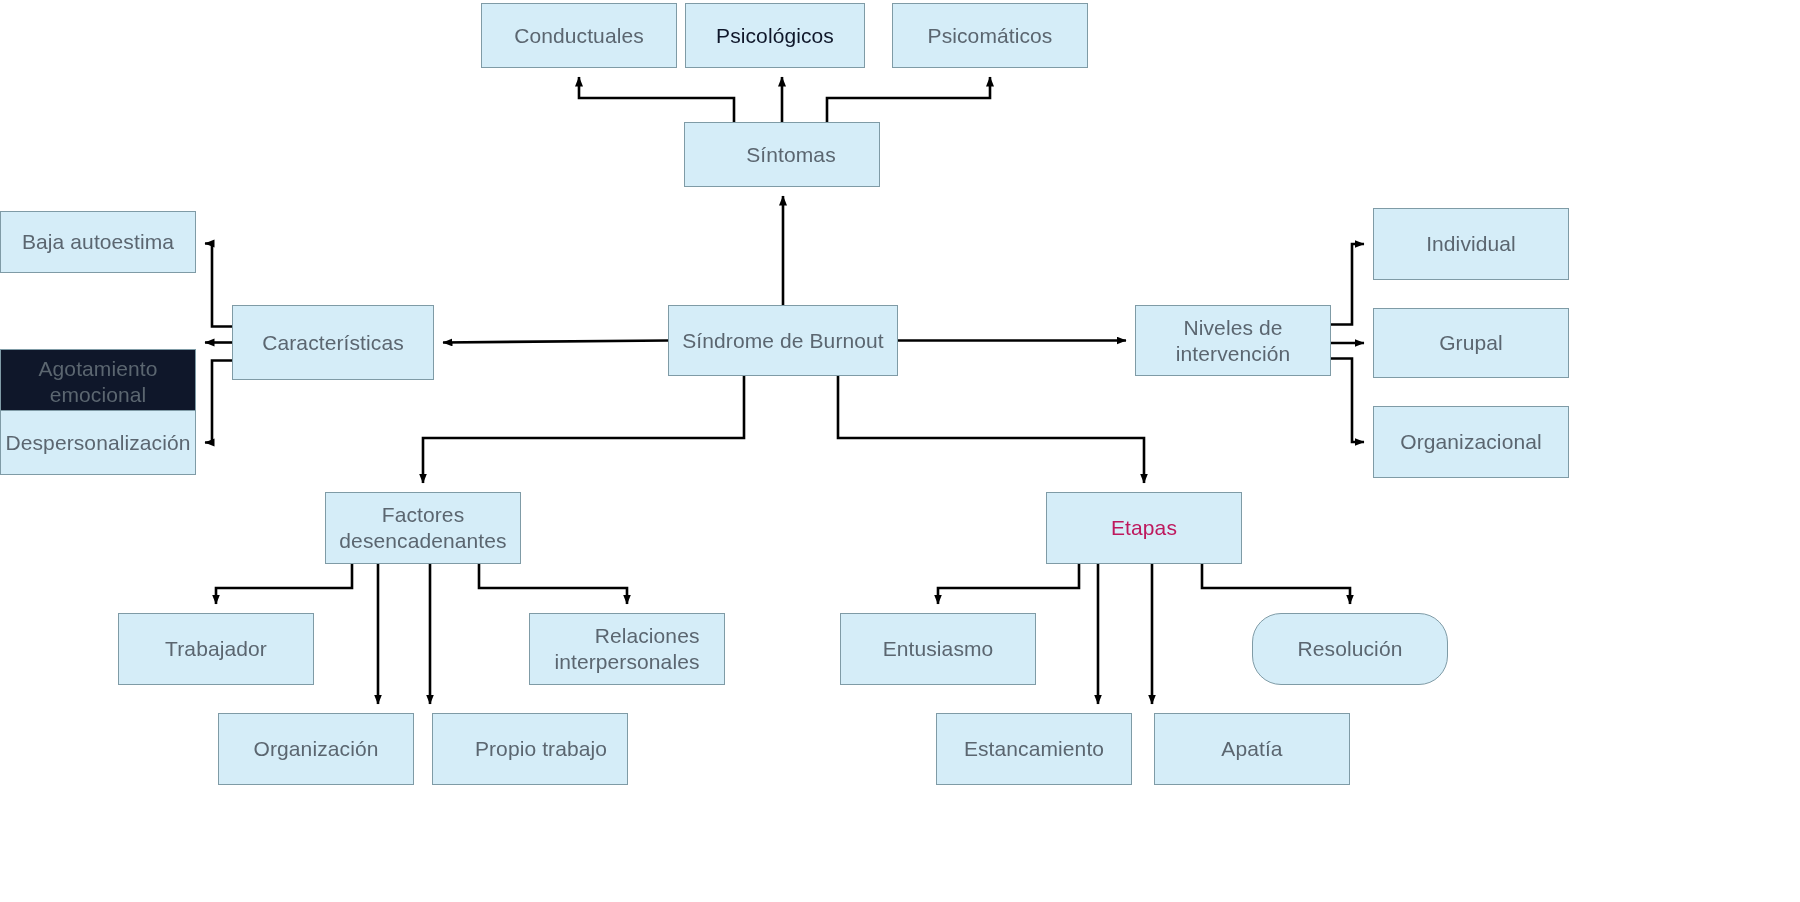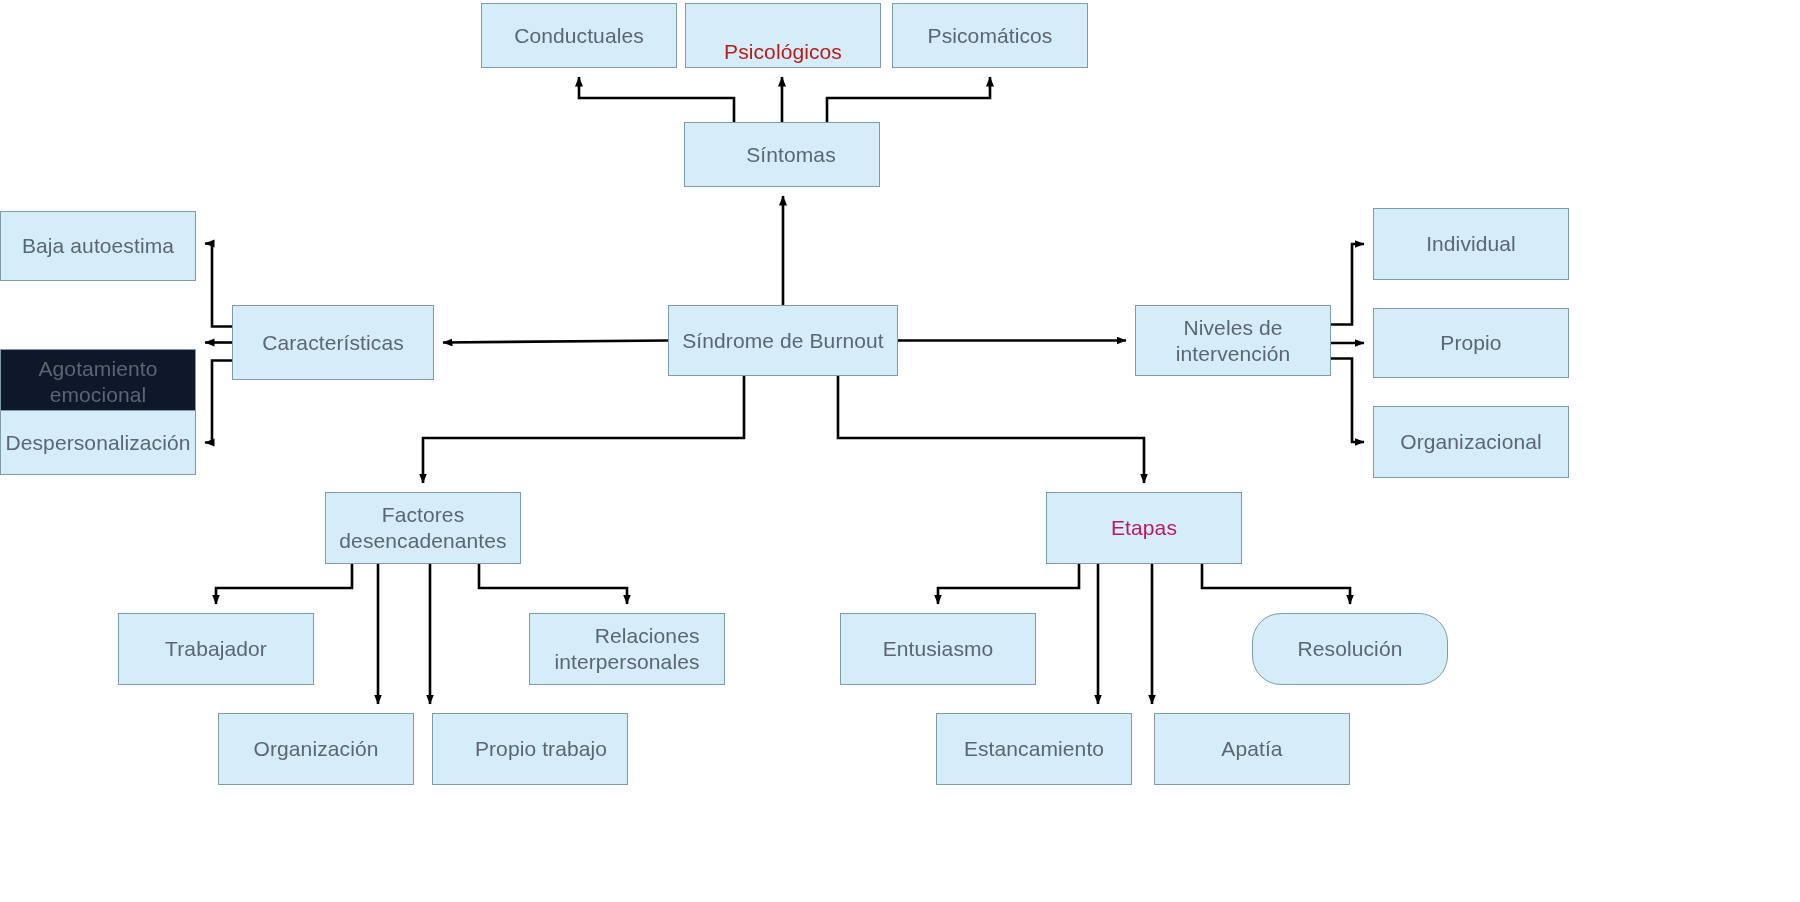--- a/index.html
+++ b/index.html
@@ -78,30 +78,30 @@
         <path d="M 1079 564 L 1079 588 L 938 588 L 938 604" marker-end="url(#arrow)"></path>
         <path d="M 1098 564 L 1098 704" marker-end="url(#arrow)"></path>
         <path d="M 1152 564 L 1152 704" marker-end="url(#arrow)"></path>
         <path d="M 1202 564 L 1202 588 L 1350 588 L 1350 604" marker-end="url(#arrow)"></path>
       </g>
   </svg>
   <div id="nodes-layer">
       <div class="node" style="left: 481px; top: 3px; width: 196px; height: 65px; background: rgb(213, 237, 248); border-color: rgb(127, 155, 166); color: rgb(91, 102, 112);">
         <span>Conductuales</span>
       </div>
-      <div class="node" style="left: 685px; top: 3px; width: 196px; height: 65px; background: rgb(213, 237, 248); border-color: rgb(127, 155, 166); color: #b91c1c; align-items: flex-end;">
+      <div class="node" style="left: 685px; top: 3px; width: 180px; height: 65px; background: rgb(213, 237, 248); border-color: rgb(127, 155, 166); color: #0f172a;">
         <span>Psicológicos</span>
       </div>
       <div class="node" style="left: 892px; top: 3px; width: 196px; height: 65px; background: rgb(213, 237, 248); border-color: rgb(127, 155, 166); color: rgb(91, 102, 112);">
         <span>Psicomáticos</span>
       </div>
       <div class="node" style="left: 684px; top: 122px; width: 196px; height: 65px; background: rgb(213, 237, 248); border-color: rgb(127, 155, 166); color: rgb(91, 102, 112); padding-left: 24px;">
         <span>Síntomas</span>
       </div>
-      <div class="node" style="left: 0px; top: 211px; width: 196px; height: 70px; background: rgb(213, 237, 248); border-color: rgb(127, 155, 166); color: rgb(91, 102, 112);">
+      <div class="node" style="left: 0px; top: 211px; width: 196px; height: 62px; background: rgb(213, 237, 248); border-color: rgb(127, 155, 166); color: rgb(91, 102, 112);">
         <span>Baja autoestima</span>
       </div>
       <div class="node" style="left: 0px; top: 310px; width: 196px; height: 65px; background: #0f172a; border-color: rgb(127, 155, 166); color: rgb(91, 102, 112); margin-top: 39px;">
         <span>Agotamiento
 emocional</span>
       </div>
       <div class="node" style="left: 0px; top: 410px; width: 196px; height: 65px; background: rgb(213, 237, 248); border-color: rgb(127, 155, 166); color: rgb(91, 102, 112);">
         <span>Despersonalización</span>
       </div>
       <div class="node" style="left: 232px; top: 305px; width: 202px; height: 75px; background: rgb(213, 237, 248); border-color: rgb(127, 155, 166); color: rgb(91, 102, 112);">
@@ -111,21 +111,21 @@
         <span>Síndrome de Burnout</span>
       </div>
       <div class="node" style="left: 1135px; top: 305px; width: 196px; height: 71px; background: rgb(213, 237, 248); border-color: rgb(127, 155, 166); color: rgb(91, 102, 112);">
         <span>Niveles de
 intervención</span>
       </div>
       <div class="node" style="left: 1373px; top: 208px; width: 196px; height: 72px; background: rgb(213, 237, 248); border-color: rgb(127, 155, 166); color: rgb(91, 102, 112);">
         <span>Individual</span>
       </div>
       <div class="node" style="left: 1373px; top: 308px; width: 196px; height: 70px; background: rgb(213, 237, 248); border-color: rgb(127, 155, 166); color: rgb(91, 102, 112);">
-        <span>Propio</span>
+        <span>Grupal</span>
       </div>
       <div class="node" style="left: 1373px; top: 406px; width: 196px; height: 72px; background: rgb(213, 237, 248); border-color: rgb(127, 155, 166); color: rgb(91, 102, 112);">
         <span>Organizacional</span>
       </div>
       <div class="node" style="left: 325px; top: 492px; width: 196px; height: 72px; background: rgb(213, 237, 248); border-color: rgb(127, 155, 166); color: rgb(91, 102, 112);">
         <span>Factores
 desencadenantes</span>
       </div>
       <div class="node" style="left: 1046px; top: 492px; width: 196px; height: 72px; background: rgb(213, 237, 248); border-color: rgb(127, 155, 166); color: #be185d;">
         <span>Etapas</span>

